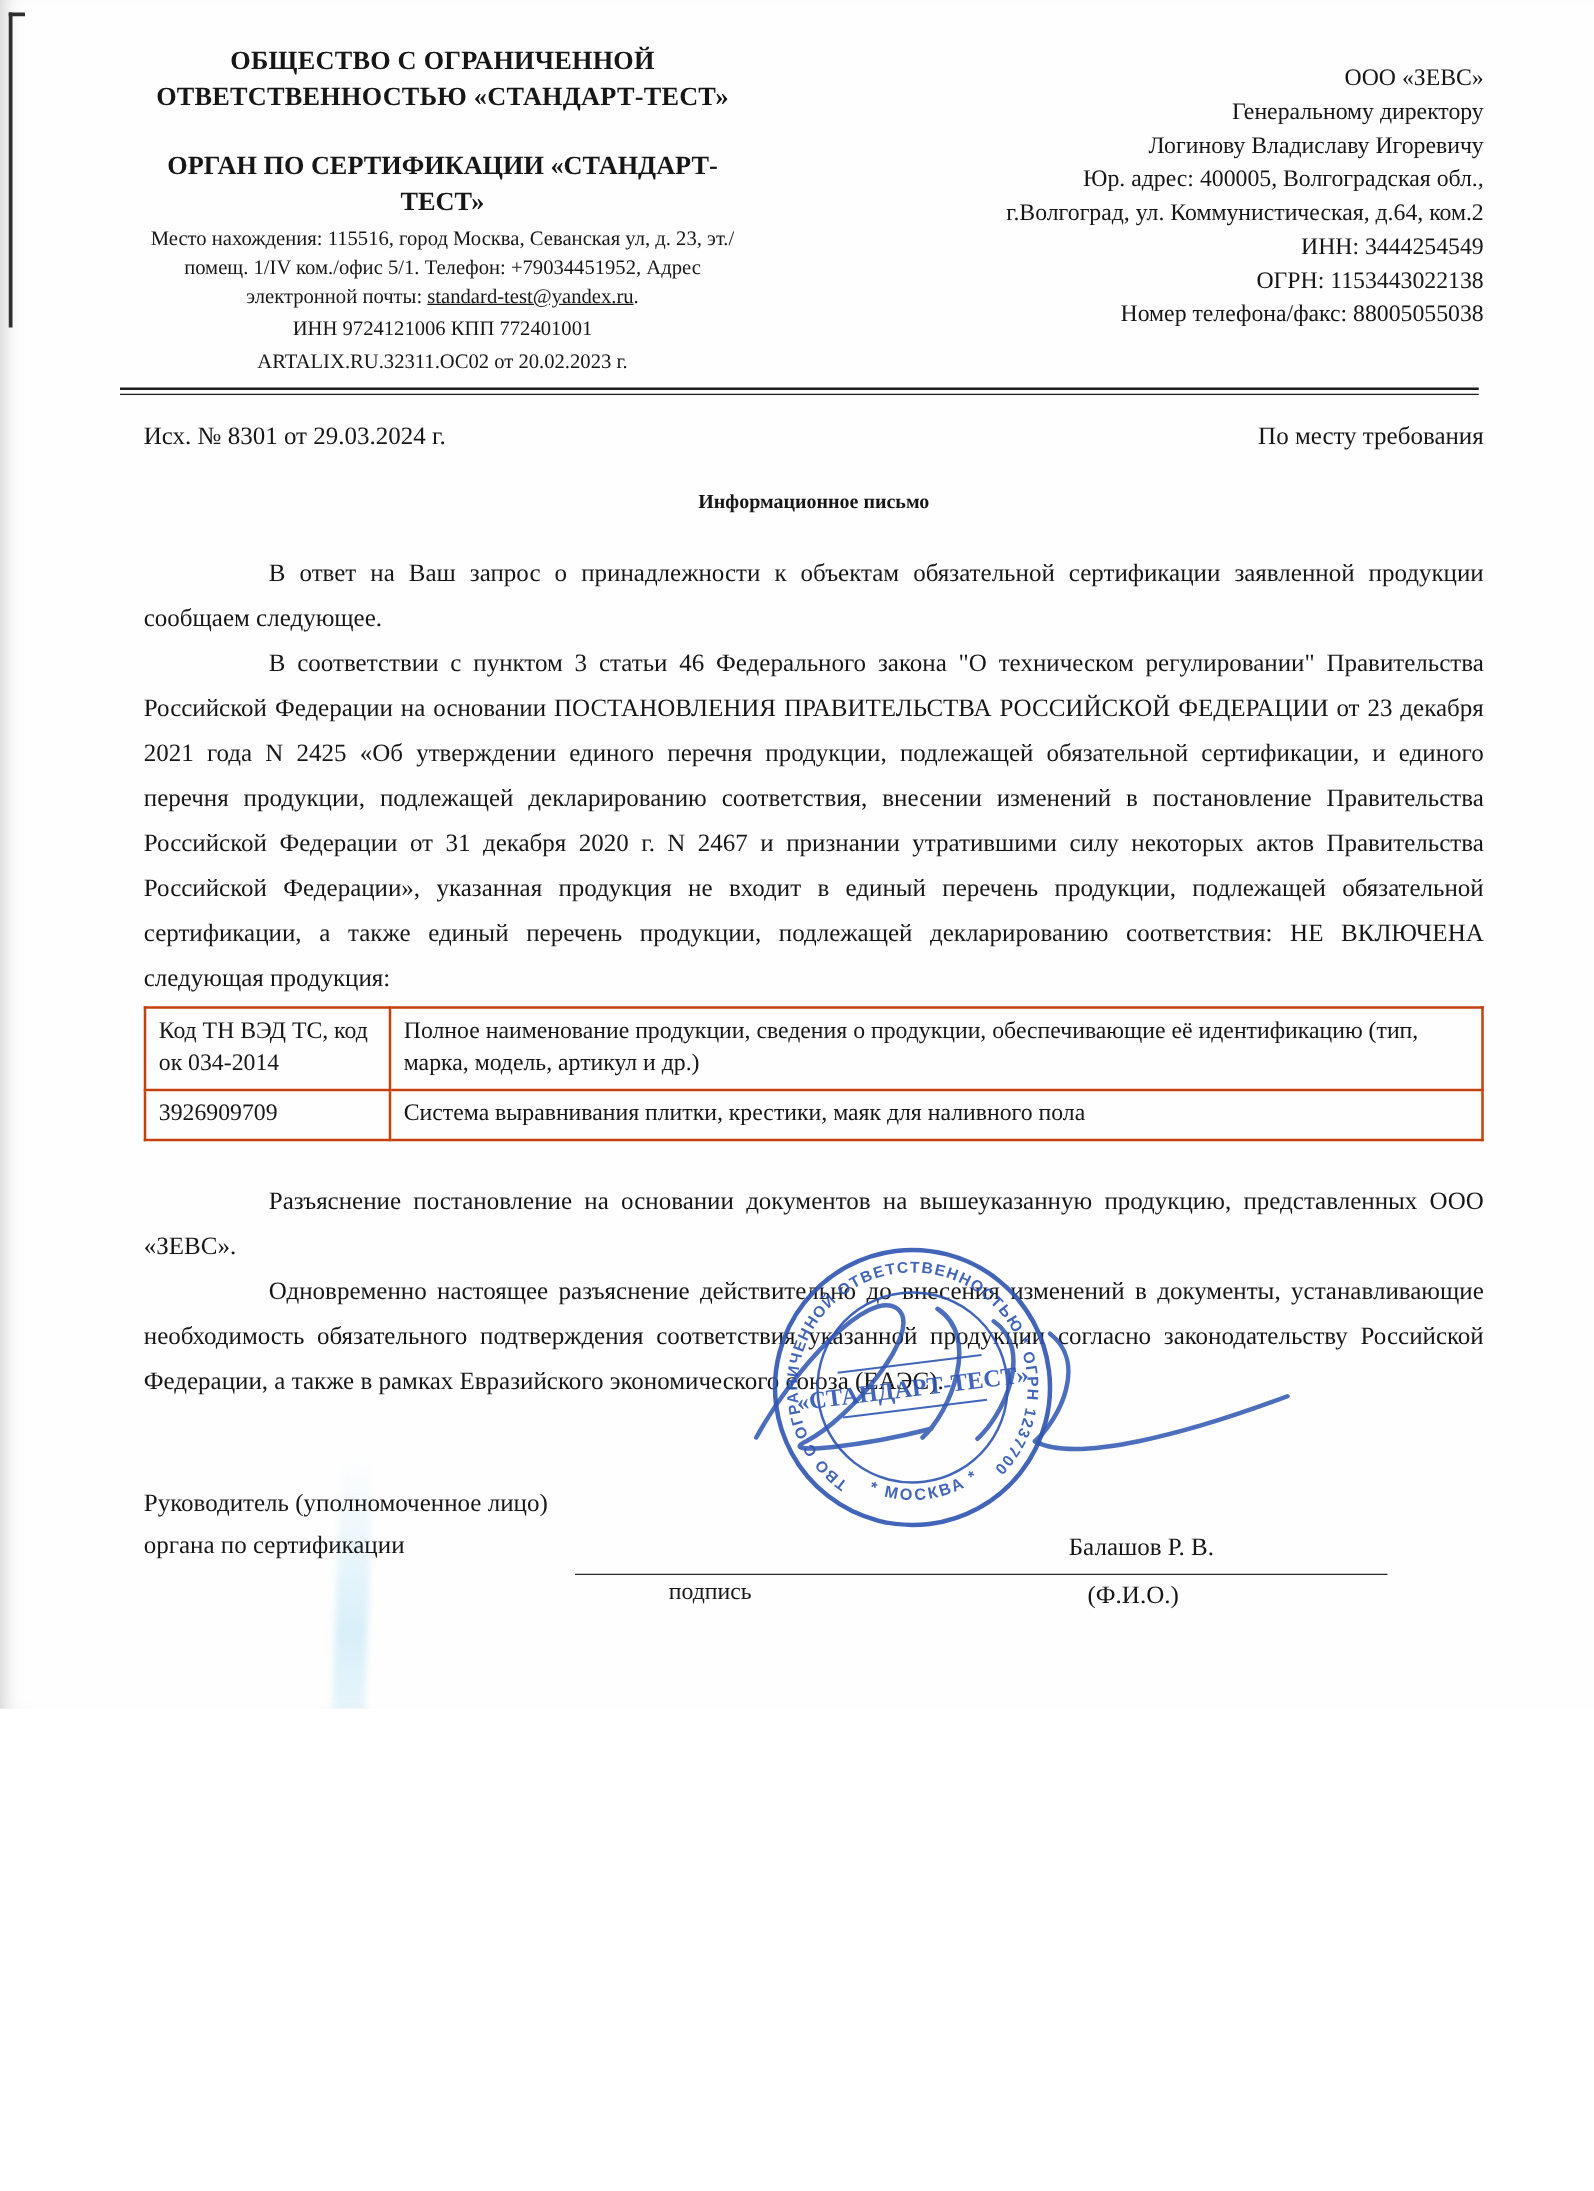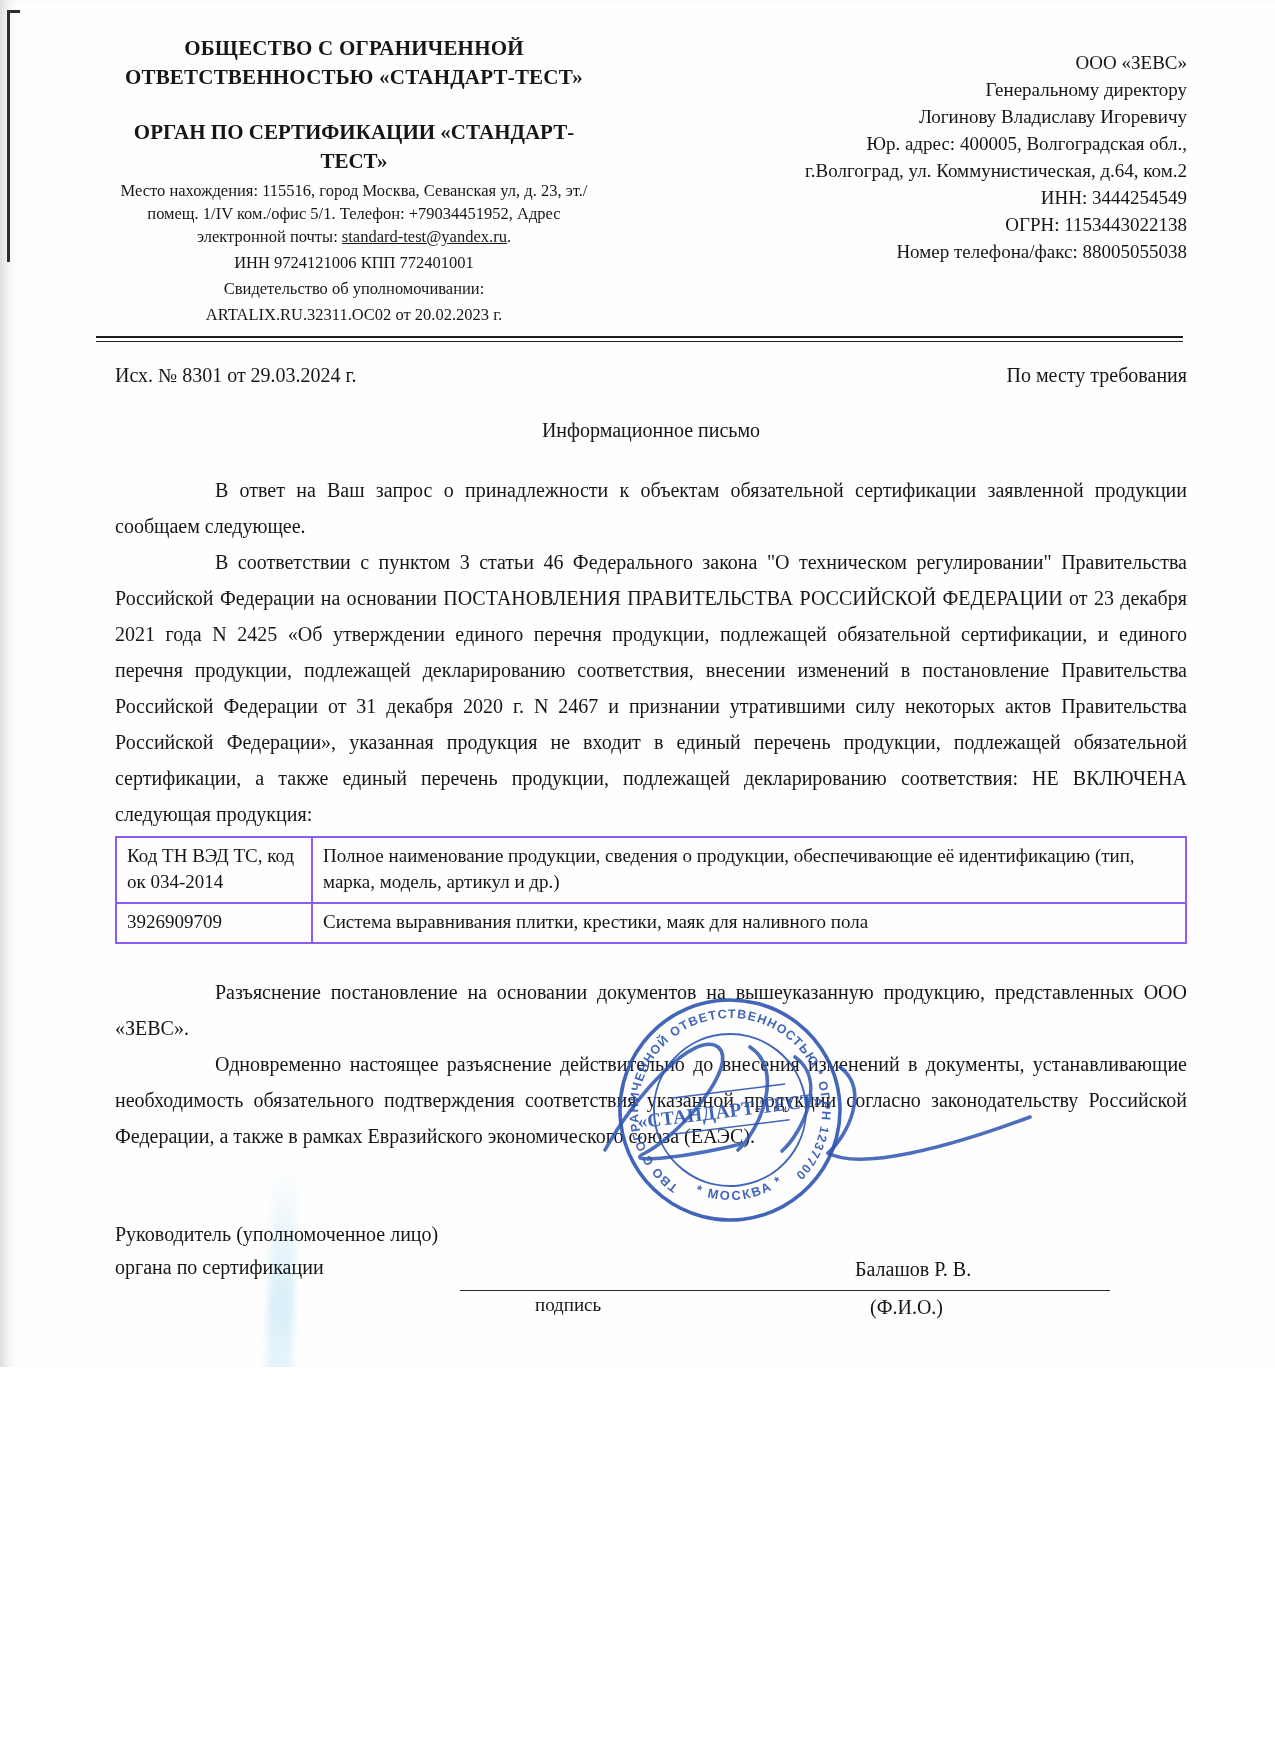--- a/index.html
+++ b/index.html
@@ -28,27 +28,27 @@
   .email{ text-decoration:underline; color:#161616; }
   .lh-right{ width:545px; text-align:right; font-size:19px; line-height:27px; padding-top:15px; }
 
   .rule{ margin:10px 0 0 -19px; width:1087px; border-top:2.5px solid #1d1d1d;
          border-bottom:1.5px solid #1d1d1d; height:6px; }
 
   
   .ref-row{ display:flex; justify-content:space-between; margin-top:22px; font-size:20px; }
 
   
-  .title{ text-align:center; font-weight:normal; font-size:20px; margin-top:32px; }
+  .title{ text-align:center; font-weight:bold; font-size:16px; margin-top:32px; }
   .body-block{ margin-top:30px; }
   .para{ font-size:20px; line-height:36px; text-align:justify; text-indent:100px; }
 
   
   table.product{ border-collapse:collapse; width:100%; margin-top:4px; }
-  table.product td{ border:2px solid #8b5cf6; font-size:19px; line-height:26px;
+  table.product td{ border:2px solid #c2410c; font-size:19px; line-height:26px;
                     padding:5px 12px 7px 10px; vertical-align:top; text-align:left; }
   td.c1{ width:196px; }
 
   
   .sig-section{ position:relative; margin-top:46px; height:150px; }
   .sig-role{ position:absolute; left:0; top:18px; width:330px; font-size:20px; line-height:33px; }
   .sig-line{ position:absolute; left:345px; top:90px; width:650px; border-top:1.5px solid #2a2a2a; }
   .sig-caption{ position:absolute; left:420px; top:94px; font-size:19px; }
   .sig-name{ position:absolute; left:740px; top:58px; font-size:20px; }
   .sig-name-caption{ position:absolute; left:755px; top:96px; font-size:20px; }
@@ -71,21 +71,20 @@
   <div class="content">
 
     <div class="letterhead">
       <div class="lh-left">
         <div class="org-name">ОБЩЕСТВО С ОГРАНИЧЕННОЙ ОТВЕТСТВЕННОСТЬЮ «СТАНДАРТ-ТЕСТ»</div>
         <div class="cert-name">ОРГАН ПО СЕРТИФИКАЦИИ «СТАНДАРТ-ТЕСТ»</div>
         <div class="org-details">
           <span>Место нахождения: 115516, город Москва, Севанская ул, д. 23, эт./помещ. 1/IV ком./офис 5/1.  Телефон: +79034451952, Адрес электронной почты: </span><span class="email">standard-test@yandex.ru</span><span>.</span>
         </div>
         <div class="org-details">ИНН 9724121006 КПП 772401001</div>
-        <div class="org-details">Свидетельство об уполномочивании:</div>
         <div class="org-details">ARTALIX.RU.32311.OC02 от 20.02.2023 г.</div>
       </div>
 
       <div class="lh-right">
         <div>ООО «ЗЕВС»</div>
         <div>Генеральному директору</div>
         <div>Логинову Владиславу Игоревичу</div>
         <div>Юр. адрес: 400005, Волгоградская обл.,</div>
         <div>г.Волгоград, ул. Коммунистическая, д.64, ком.2</div>
         <div>ИНН: 3444254549</div>

